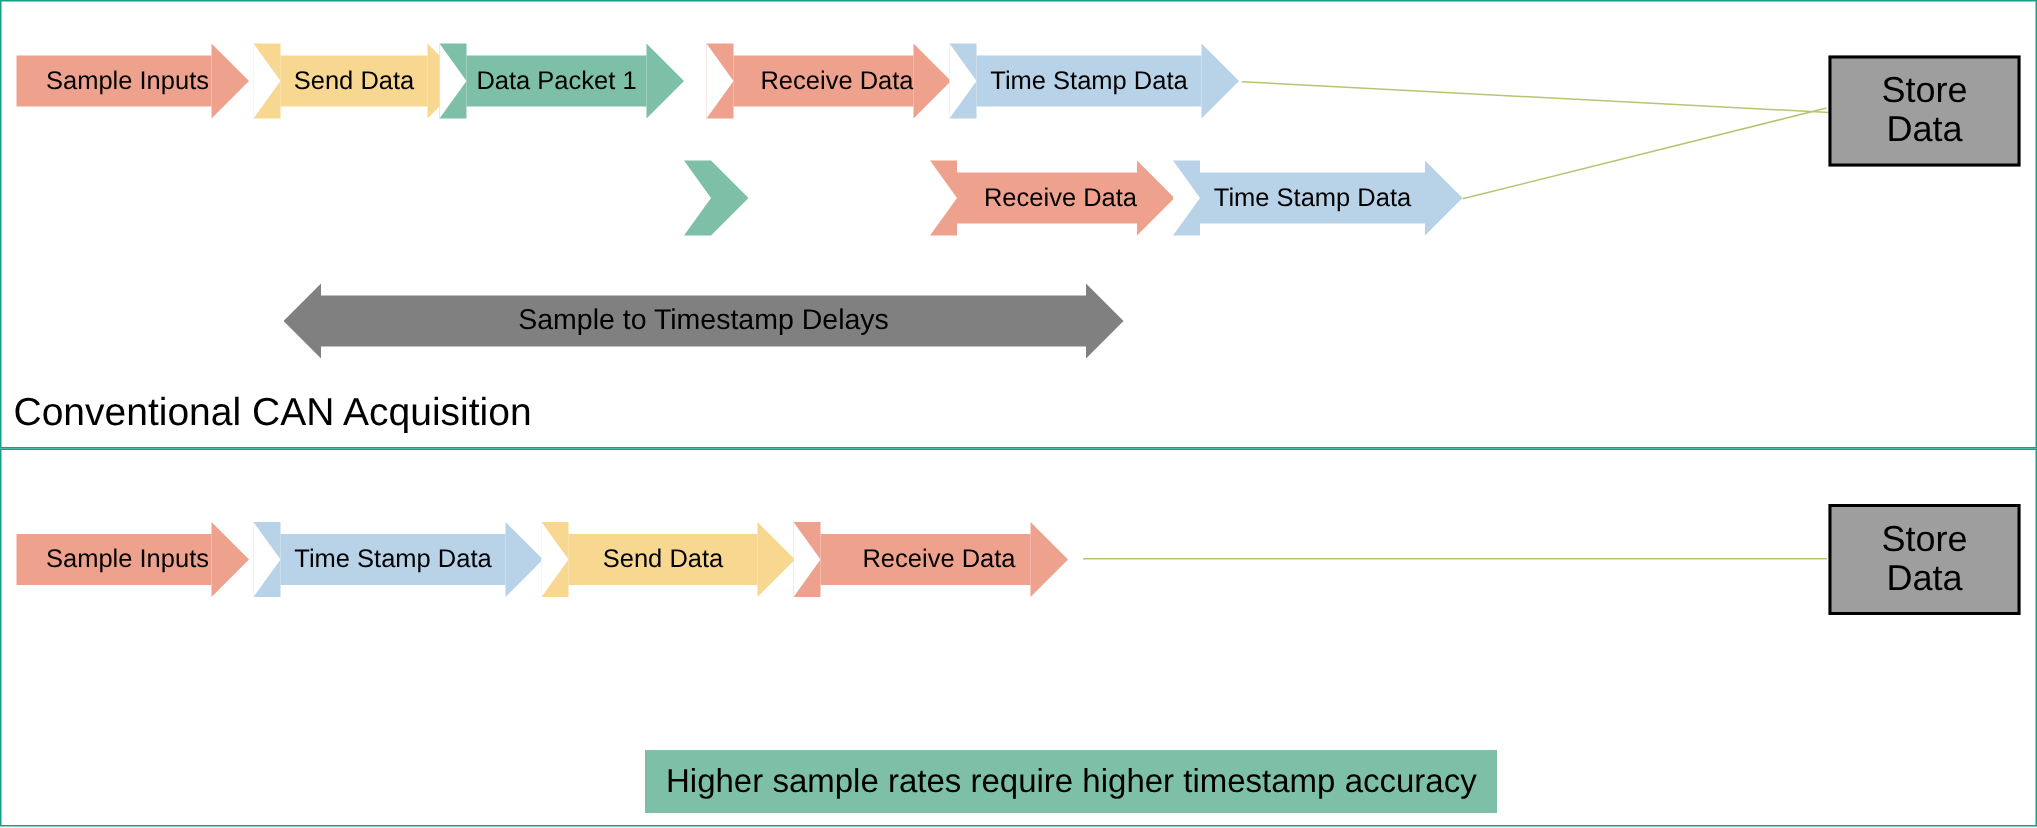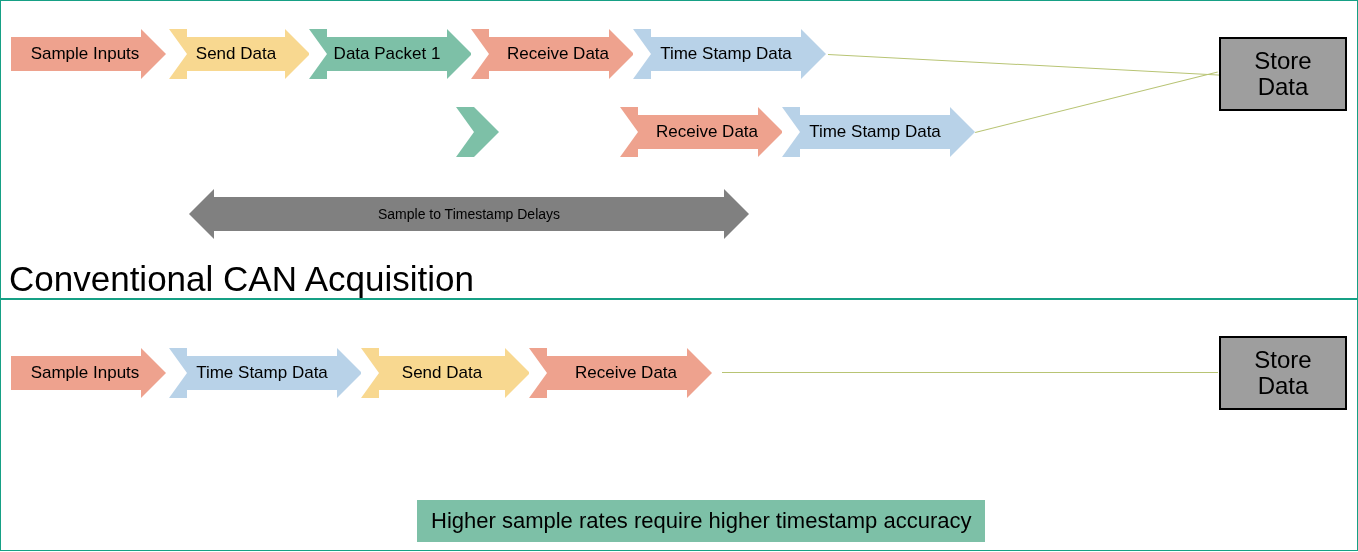--- a/index.html
+++ b/index.html
@@ -62,21 +62,21 @@
     border: 2px solid #000;
     display:flex; align-items:center; justify-content:center;
     text-align:center;
     font-size: 24px;
     color:#000;
     line-height:1.1;
   }
 
   .caption {
     position:absolute;
-    font-size: 35px;
+    font-size: 26px;
     color:#000;
   }
 
   .note-box {
     position:absolute;
     background:#7dc0a7;
     font-size: 22px;
     color:#000;
     padding: 8px 14px;
   }
@@ -88,21 +88,21 @@
     display:flex; align-items:center;
     height:50px;
   }
   .dbl-arrow .lhead {
     width:0;height:0;border-top:25px solid transparent;border-bottom:25px solid transparent;border-right:25px solid #808080;
   }
   .dbl-arrow .rhead {
     width:0;height:0;border-top:25px solid transparent;border-bottom:25px solid transparent;border-left:25px solid #808080;
   }
   .dbl-arrow .body {
-    height:34px;background:#808080;display:flex;align-items:center;justify-content:center;font-size:14px;color:#000;flex:0 0 auto;white-space:nowrap;
+    height:34px;background:#808080;display:flex;align-items:center;justify-content:center;font-size:19px;color:#000;flex:0 0 auto;white-space:nowrap;
   }
 </style>
 </head>
 <body>
 
 <div class="canvas">
 
   <div class="line" style="left:828px;top:54px;width:395px;transform:rotate(3deg);"></div>
   <div class="line" style="left:975px;top:132px;width:250px;transform:rotate(-14deg);"></div>
 
@@ -110,21 +110,21 @@
 
     <div class="arrow c-salmon" style="left:10px;top:28px;">
       <div class="body" style="width:130px;">Sample Inputs</div>
       <div class="head"></div>
     </div>
     <div class="arrow c-yellow" style="left:168px;top:28px;">
       <div class="tail"></div>
       <div class="body" style="width:98px;">Send Data</div>
       <div class="head"></div>
     </div>
-    <div class="arrow c-teal" style="left:308px;top:28px;">
+    <div class="arrow c-teal" style="left:292px;top:28px;">
       <div class="tail"></div>
       <div class="body" style="width:120px;">Data Packet 1</div>
       <div class="head"></div>
     </div>
     <div class="arrow c-salmon" style="left:470px;top:28px;">
       <div class="tail"></div>
       <div class="body" style="width:120px;">Receive Data</div>
       <div class="head"></div>
     </div>
     <div class="arrow c-blue" style="left:632px;top:28px;">
@@ -185,16 +185,16 @@
       <div class="body" style="width:140px;">Receive Data</div>
       <div class="head"></div>
     </div>
 
     <div class="store-box" style="left:1218px;top:36px;">
       <span style="white-space:pre-line;">Store
 Data</span>
     </div>
 
 
-    <div class="note-box" style="left:416px;top:200px;text-align:right;">Higher sample rates require higher timestamp accuracy</div>
+    <div class="note-box" style="left:429px;top:200px;text-align:right;">Higher sample rates require higher timestamp accuracy</div>
   </div>
 
 </div>
 
 </body></html>

